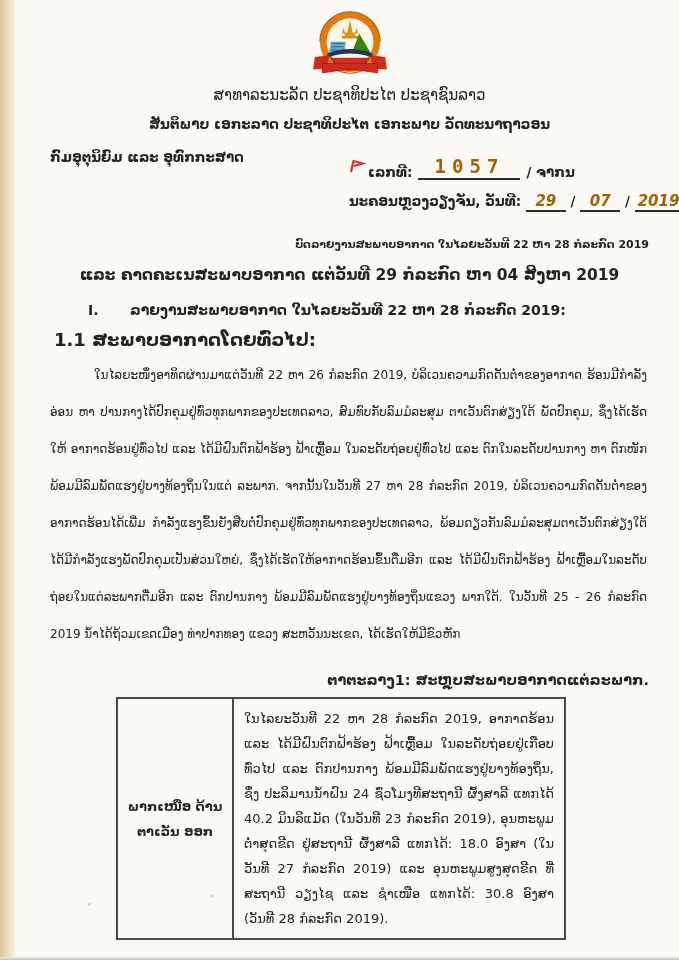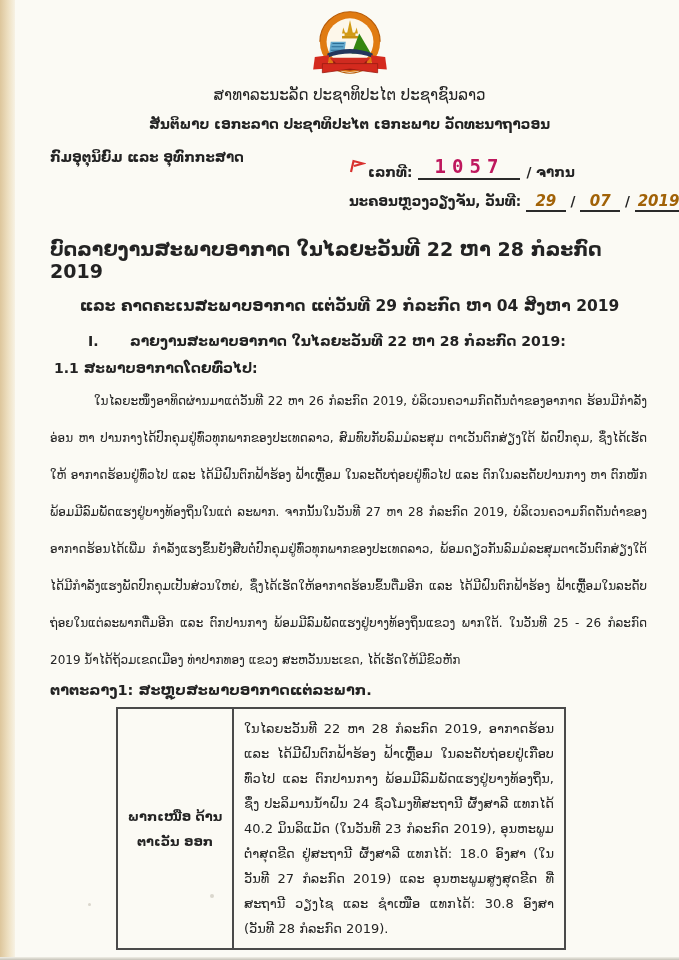--- a/index.html
+++ b/index.html
@@ -22,40 +22,40 @@
   .motto2{text-align:center;font-weight:bold;font-size:13.5px;margin-top:12px;}
   .org-row{display:flex;margin-top:12px;}
   .org-left{flex:1;font-weight:bold;font-size:13.5px;}
   .org-left div{line-height:26px;}
   .org-right{width:300px;padding-top:13px;font-size:13.5px;font-weight:bold;}
   .ref-line{display:flex;align-items:flex-end;white-space:nowrap;}
   .ref-mark{margin:0 2px 6px 0;}
   .ref-number{
     display:inline-block;min-width:102px;text-align:center;margin:0 6px;
     border-bottom:2px solid #2a2a2a;padding-bottom:1px;
-    color:#be185d;font-size:19px;font-weight:bold;letter-spacing:6px;
+    color:#a16207;font-size:19px;font-weight:bold;letter-spacing:6px;
     font-family:"DejaVu Sans Mono",monospace;line-height:1.05;
   }
   .date-line{margin-top:13px;white-space:nowrap;}
   .hand{
     display:inline-block;text-align:center;border-bottom:2px solid #2a2a2a;
     color:#a16207;font-style:italic;font-size:15px;font-weight:bold;
     padding-bottom:1px;line-height:1.1;
   }
   .hand.day{min-width:40px;} .hand.month{min-width:40px;} .hand.year{min-width:48px;}
-  .title1{text-align:left;font-weight:bold;font-size:19px;margin-top:26px;}
+  .title1{text-align:right;font-weight:bold;font-size:11px;margin-top:26px;}
   .title2{text-align:center;font-weight:bold;font-size:15.5px;margin-top:15px;}
   .sec-row{display:flex;margin-top:18px;font-weight:bold;font-size:14px;}
   .sec-num{padding-left:38px;width:42px;box-sizing:content-box;}
-  .sub-head{font-weight:bold;font-size:14px;margin:11px 0 0 4px;}
+  .sub-head{font-weight:bold;font-size:18px;margin:11px 0 0 4px;}
   .body-par{
     margin-top:7px;font-size:12px;line-height:37px;
     text-align:justify;text-indent:44px;width:597px;
   }
-  .tbl-caption{text-align:left;font-weight:bold;font-size:14.5px;margin-top:3px;}
+  .tbl-caption{text-align:right;font-weight:bold;font-size:14.5px;margin-top:19px;}
   .weather-table{border-collapse:collapse;margin:9px 0 0 66px;width:450px;font-size:13px;}
   .weather-table td{border:2px solid #4a4a4a;vertical-align:middle;}
   .region-cell{width:98px;text-align:center;font-weight:bold;line-height:25px;padding:6px 8px;}
   .desc-cell{padding:7px 10px;line-height:25px;text-align:justify;}
   .speck{position:absolute;border-radius:50%;background:#b9b4a6;opacity:.5;}
 </style>
 </head>
 <body>
 
 <div class="page">

